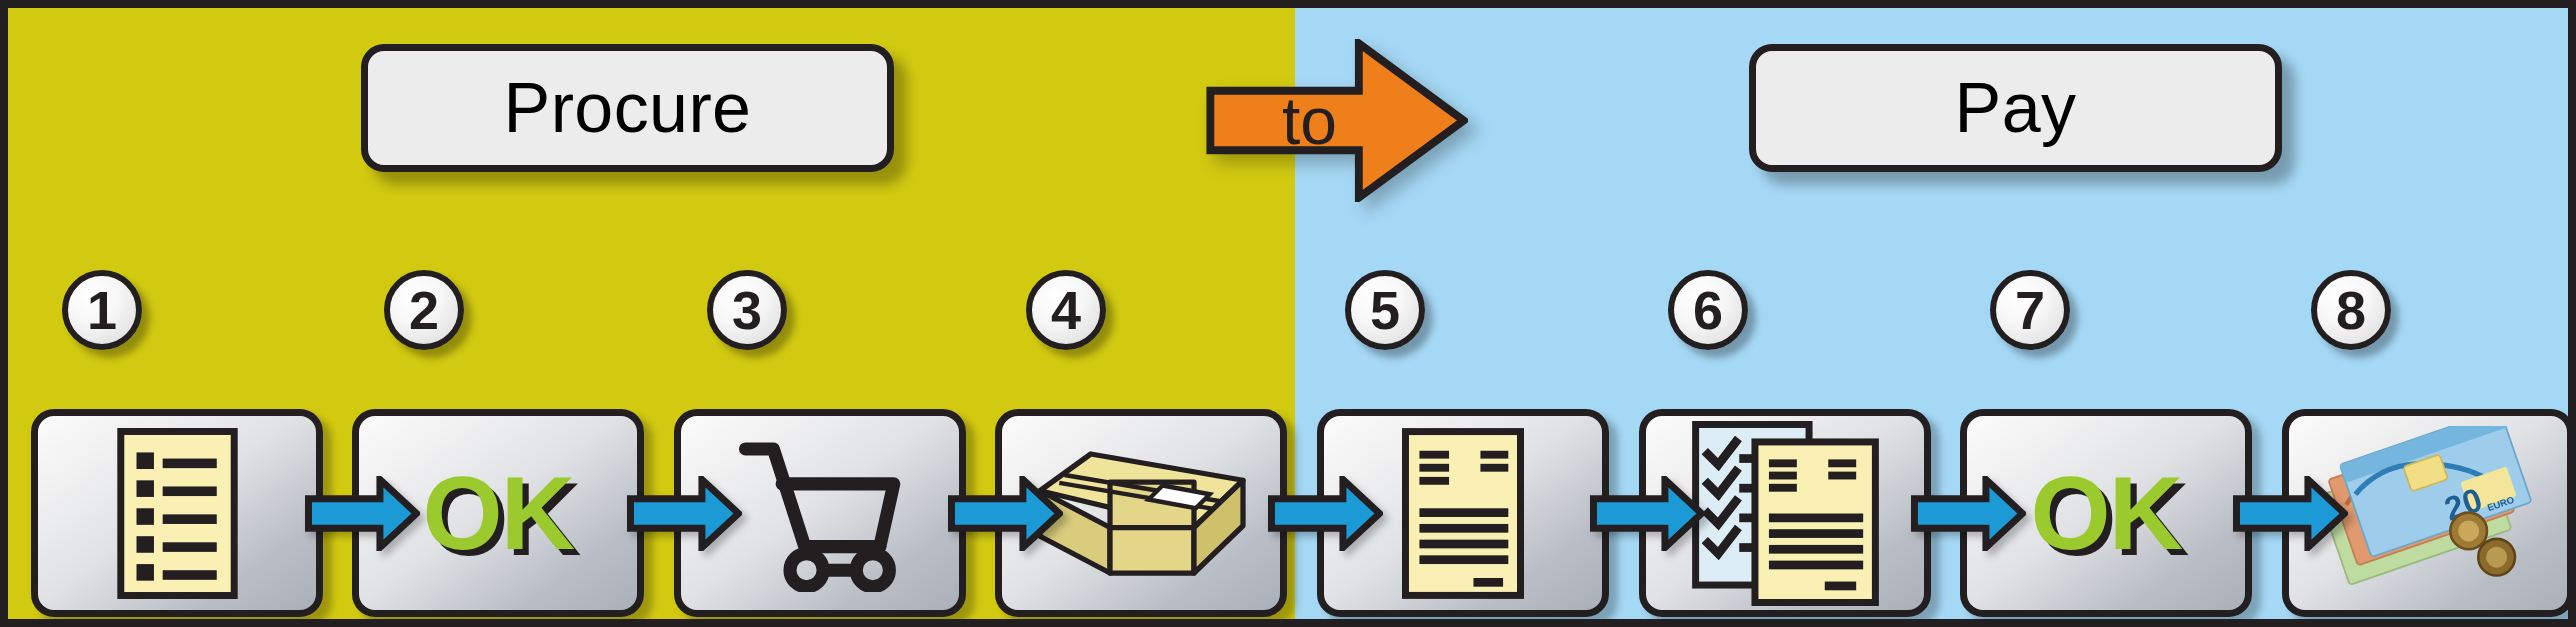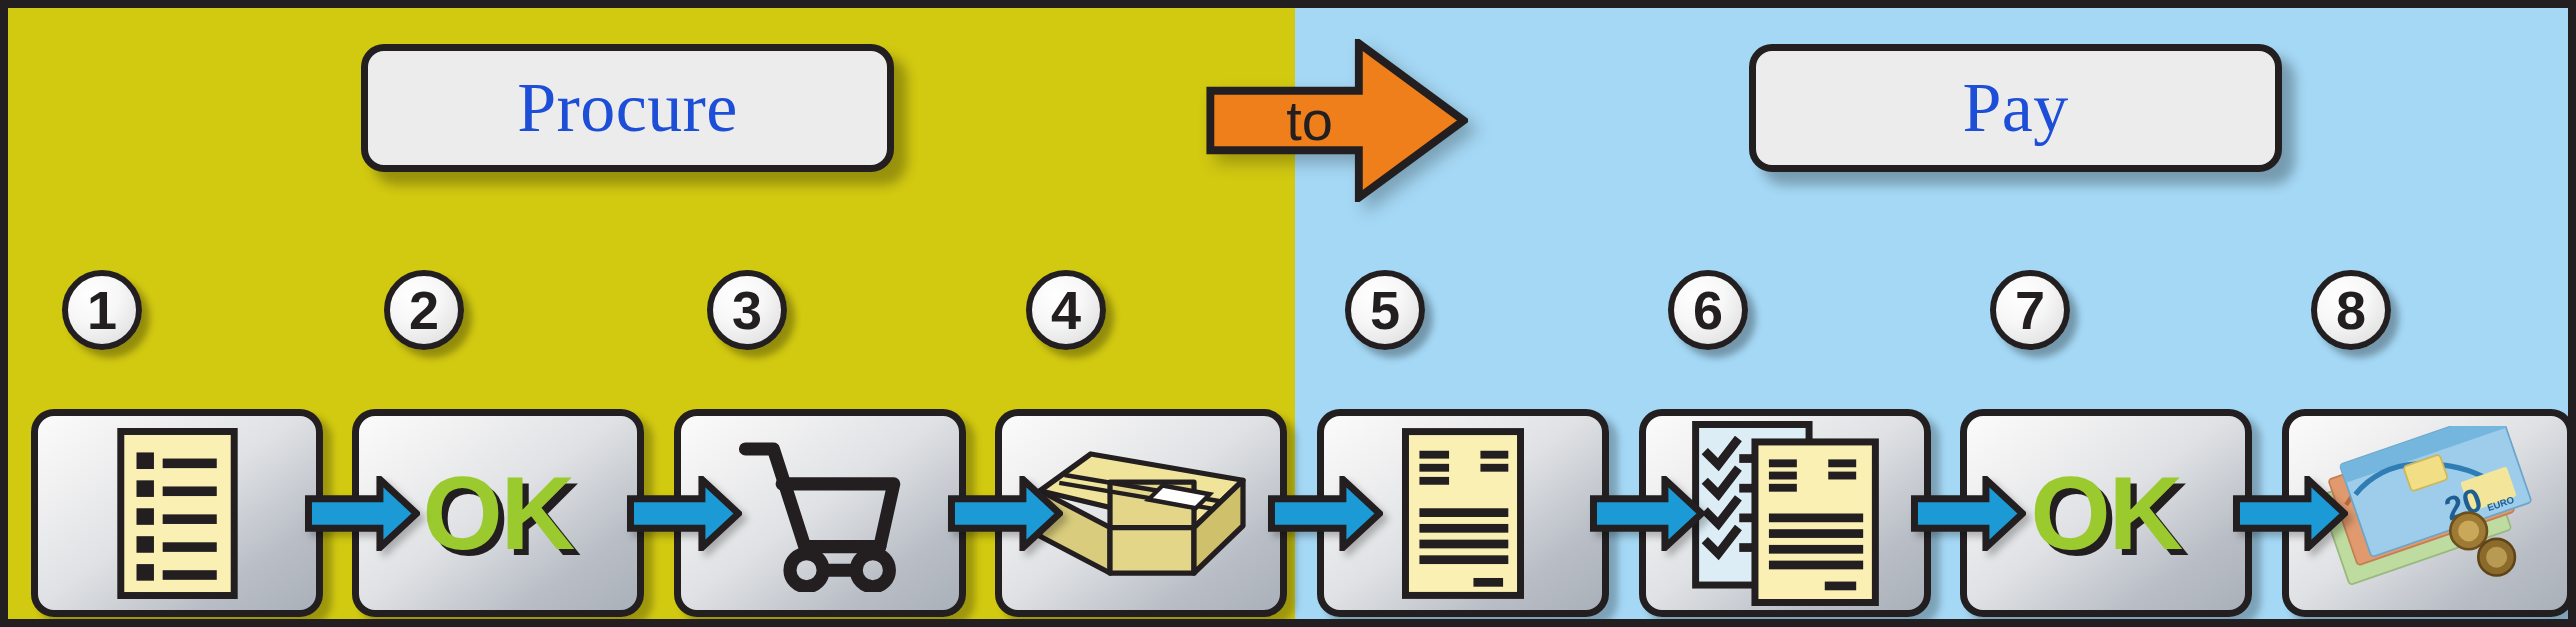--- a/index.html
+++ b/index.html
@@ -25,39 +25,38 @@
 
   
   .pill{
     position:absolute;
     box-sizing:border-box;
     background:#ECECEC;
     border:7.9px solid #231f20;
     border-radius:23px;
     display:flex;align-items:center;justify-content:center;
     box-shadow:12.2px 12.2px 11.4px rgba(0,0,0,.28);
-    color:#1d4ed8;
+    color:#000000;
     font-size:70px;
     font-weight:400;
     letter-spacing:0.4px;
-    font-family:Liberation Serif, serif;
   }
   #pill-procure{left:353px;top:36px;width:533px;height:128px;}
   #pill-pay{left:1700px;top:36px;width:533px;height:128px;margin-left:41px;}
 
   
   .to-arrow{
     position:absolute;left:1198px;top:31px;width:262px;height:163px;
     filter:drop-shadow(9.6px 9.6px 7.9px rgba(0,0,0,.25));
   }
   .to-arrow svg{display:block;width:100%;height:100%;}
   .to-label{
     position:absolute;left:1236px;top:31px;width:131px;height:163px;
     display:flex;align-items:center;justify-content:center;
-    font-size:56px;color:#231f20;
+    font-size:66px;color:#231f20;
     pointer-events:none;
   }
 
   
   .badge{
     position:absolute;top:262px;
     width:80px;height:80px;border-radius:50%;
     box-sizing:border-box;
     border:6.1px solid #231f20;
     background:radial-gradient(circle at 34% 28%, #ffffff 0%, #f7f7f7 42%, #d9d9d9 100%);

